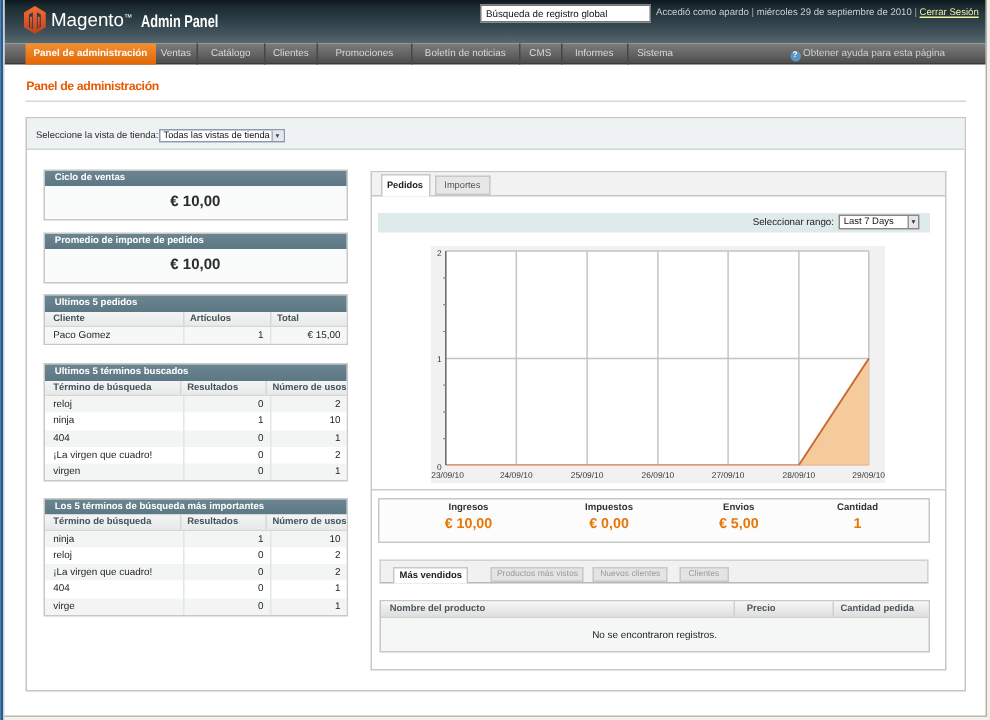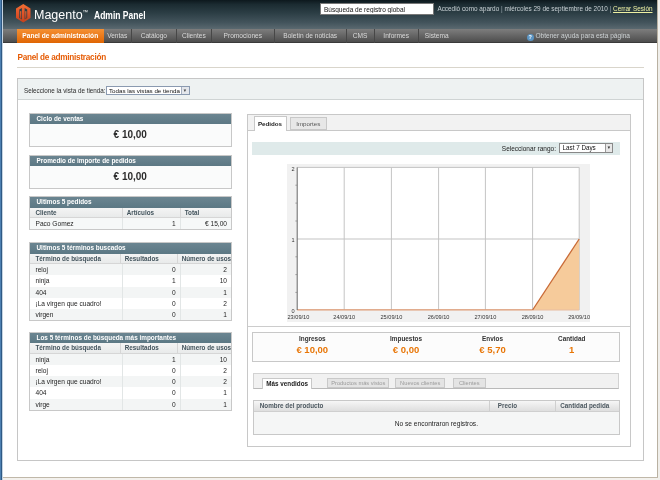--- a/index.html
+++ b/index.html
@@ -214,21 +214,21 @@
 </svg>
 
 <div class="abs" style="left:247.5px;top:326px;width:382.5px;height:1px;background:#ccc;"></div>
 
 <div class="abs" style="left:251.7px;top:332px;width:368px;height:30px;border:1px solid #c8c8c8;background:#fcfcfc;"></div>
 <div class="abs" style="left:312.3px;top:335px;transform:translateX(-50%);font-size:6.4px;font-weight:bold;color:#333;">Ingresos</div>
 <div class="abs" style="left:312.3px;top:344px;transform:translateX(-50%);font-size:9.5px;font-weight:bold;color:#e87607;">€ 10,00</div>
 <div class="abs" style="left:406px;top:335px;transform:translateX(-50%);font-size:6.4px;font-weight:bold;color:#333;">Impuestos</div>
 <div class="abs" style="left:406px;top:344px;transform:translateX(-50%);font-size:9.5px;font-weight:bold;color:#e87607;">€ 0,00</div>
 <div class="abs" style="left:492.5px;top:335px;transform:translateX(-50%);font-size:6.4px;font-weight:bold;color:#333;">Envios</div>
-<div class="abs" style="left:492.5px;top:344px;transform:translateX(-50%);font-size:9.5px;font-weight:bold;color:#e87607;">€ 5,70</div>
+<div class="abs" style="left:492.5px;top:344px;transform:translateX(-50%);font-size:9.5px;font-weight:bold;color:#e87607;">€ 5,00</div>
 <div class="abs" style="left:571.7px;top:335px;transform:translateX(-50%);font-size:6.4px;font-weight:bold;color:#333;">Cantidad</div>
 <div class="abs" style="left:571.7px;top:344px;transform:translateX(-50%);font-size:9.5px;font-weight:bold;color:#e87607;">1</div>
 
 <div class="abs" style="left:252.8px;top:372.5px;width:366.7px;height:16.5px;background:#f1f1f1;border:1px solid #d2d2d2;border-bottom:1px solid #b9b9b9;"></div>
 <div class="abs" style="left:327.3px;top:377.5px;width:62px;height:10.5px;background:#e4e4e4;border:1px solid #c9c9c9;color:#9a9a9a;font-size:5.7px;text-align:center;line-height:9.5px;">Productos más vistos</div>
 <div class="abs" style="left:395px;top:377.5px;width:50.4px;height:10.5px;background:#e4e4e4;border:1px solid #c9c9c9;color:#9a9a9a;font-size:5.7px;text-align:center;line-height:9.5px;">Nuevos clientes</div>
 <div class="abs" style="left:452.7px;top:377.5px;width:33.1px;height:10.5px;background:#e4e4e4;border:1px solid #c9c9c9;color:#9a9a9a;font-size:5.7px;text-align:center;line-height:9.5px;">Clientes</div>
 <div class="abs" style="left:262.4px;top:377.5px;width:49.6px;height:11.5px;background:#fff;border:1px solid #c8c8c8;border-bottom:none;color:#222;font-size:6.3px;font-weight:bold;text-align:center;line-height:10.5px;">Más vendidos</div>
 
 <div class="abs" style="left:252.8px;top:400px;width:367.2px;height:35px;border:1px solid #c8c8c8;background:#f5f6f6;">

